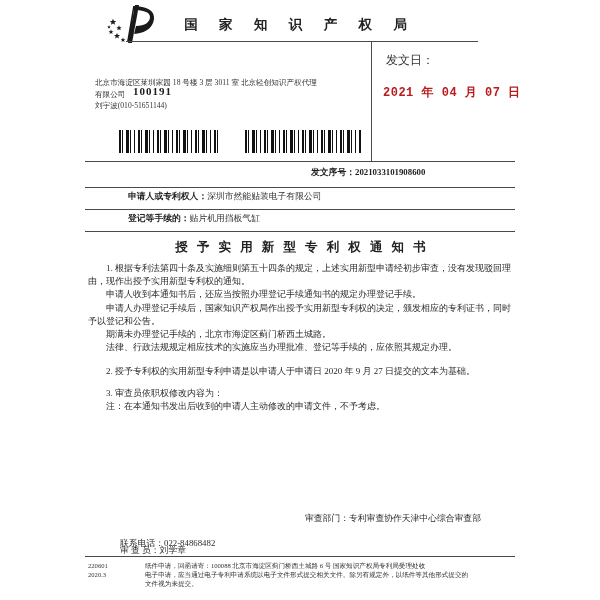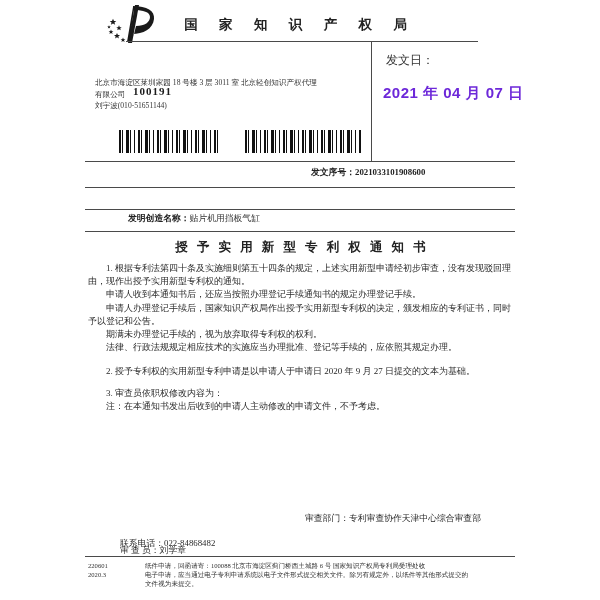--- a/index.html
+++ b/index.html
@@ -10,22 +10,22 @@
   .vline{position:absolute;width:0;border-left:1px solid #4a4a4a;}
 
   .agency{top:16px;left:0;width:600px;text-align:center;font-size:13.5px;font-weight:bold;
           letter-spacing:9px;color:#222;}
   .logo{top:4px;left:103px;width:58px;height:40px;}
 
   .postal{top:49px;left:133px;font-size:11px;font-weight:bold;letter-spacing:1px;margin-top:36px;}
   .addr{top:77px;left:95px;width:274px;text-align:left;font-size:7.6px;line-height:11.6px;color:#333;}
 
   .dispatch-label{top:52px;left:386px;font-size:12px;color:#333;}
-  .dispatch-date{top:84px;left:383px;font-size:15px;font-weight:600;letter-spacing:0.5px;
-                 font-family:Liberation Sans, sans-serif;color:#6d28d9;}
+  .dispatch-date{top:84px;left:383px;font-size:12px;font-weight:600;letter-spacing:0.5px;
+                 font-family:Liberation Mono, monospace;color:#b91c1c;}
 
   .barcode{position:absolute;top:130px;height:23px;
            background:repeating-linear-gradient(90deg,
              #111 0 2px,#fff 2px 3px,#111 3px 4px,#fff 4px 7px,
              #111 7px 10px,#fff 10px 11px,#111 11px 12px,#fff 12px 15px,
              #111 15px 16px,#fff 16px 19px);}
   .bc1{left:119px;width:101px;}
   .bc2{left:245px;width:117px;}
 
   .frow{position:absolute;font-size:8.8px;}
@@ -82,34 +82,37 @@
   <div class="barcode bc1"></div>
   <div class="barcode bc2"></div>
 
   <div class="hline" style="top:161px;left:85px;width:430px;"></div>
 
   <div class="frow" style="top:167px;left:311px;">
     <span class="flabel">发文序号：</span><span class="fval-b">2021033101908600</span>
   </div>
   <div class="hline" style="top:187px;left:85px;width:430px;"></div>
 
+  <div class="frow" style="top:191px;left:128px;">
+    <span class="flabel">申请人或专利权人：</span><span class="fval">深圳市然能贴装电子有限公司</span>
+  </div>
   <div class="hline" style="top:209px;left:85px;width:430px;"></div>
 
   <div class="frow" style="top:213px;left:128px;">
-    <span class="flabel">发明创造名称：</span><span class="fval">贴片机用挡板气缸</span>
+    <span class="flabel">登记等手续的：</span><span class="fval">贴片机用挡板气缸</span>
   </div>
   <div class="hline" style="top:231px;left:85px;width:430px;"></div>
 
   <div class="abs notice-title">授 予 实 用 新 型 专 利 权 通 知 书</div>
 
   <div class="abs docbody">
     <p>1. 根据专利法第四十条及实施细则第五十四条的规定，上述实用新型申请经初步审查，没有发现驳回理由，现作出授予实用新型专利权的通知。</p>
     <p>申请人收到本通知书后，还应当按照办理登记手续通知书的规定办理登记手续。</p>
     <p>申请人办理登记手续后，国家知识产权局作出授予实用新型专利权的决定，颁发相应的专利证书，同时予以登记和公告。</p>
-    <p>期满未办理登记手续的，视为放弃取得专利权的权利。</p>
+    <p>期满未办理登记手续的，北京市海淀区蓟门桥西土城路。</p>
     <p>法律、行政法规规定相应技术的实施应当办理批准、登记等手续的，应依照其规定办理。</p>
     <p class="gap-lg">2. 授予专利权的实用新型专利申请是以申请人于申请日 2020 年 9 月 27 日提交的文本为基础。</p>
     <p class="gap-md">3. 审查员依职权修改内容为：</p>
     <p>注：在本通知书发出后收到的申请人主动修改的申请文件，不予考虑。</p>
   </div>
 
   <div class="abs sig" style="top:513px;left:120px;margin-top:32px;">
     <span>审 查 员：</span><span>刘学章</span>
   </div>
   <div class="abs sig" style="top:513px;left:305px;">

